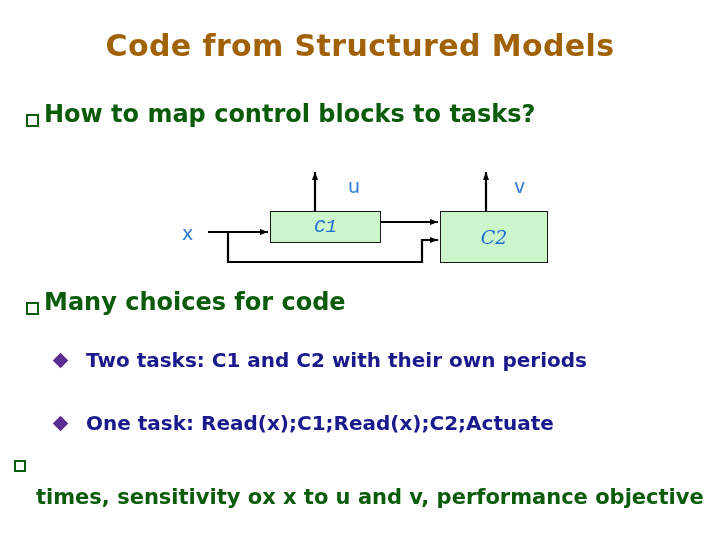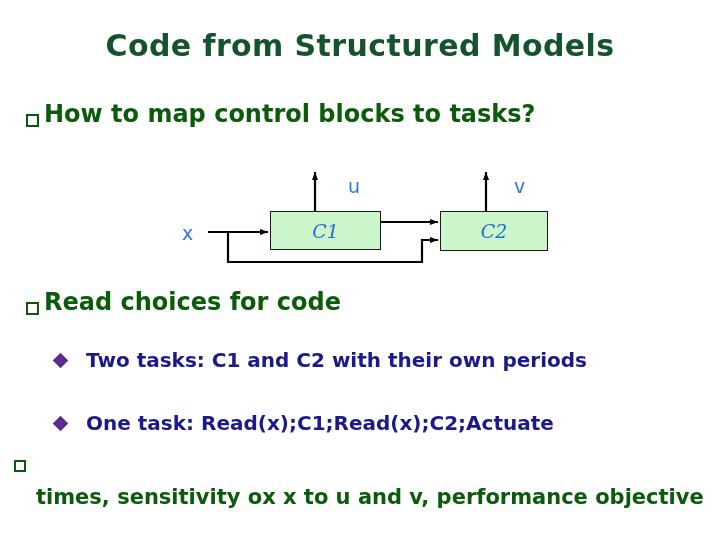--- a/index.html
+++ b/index.html
@@ -20,21 +20,21 @@
     background: #ffffff;
   }
 
   
   .title {
     position: absolute;
     top: 28px;
     left: 0;
     width: 720px;
     text-align: center;
-    color: #14532d;
+    color: #a16207;
     font-size: 30px;
     font-weight: bold;
     letter-spacing: 0.4px;
     font-family: "DejaVu Sans", sans-serif;
     white-space: nowrap;
   }
 
   
   .l1 {
     position: absolute;
@@ -124,22 +124,22 @@
     border: 1.6px solid #1a1a1a;
     box-sizing: border-box;
     display: flex;
     align-items: center;
     justify-content: center;
     color: #1f6fd0;
     font-size: 19px;
     font-family: "DejaVu Serif", serif;
     font-style: italic;
   }
-  .box-c1 { left: 270px; top: 211px; width: 111px; height: 39px; }
-  .box-c2 { left: 440px; top: 211px; width: 108px; height: 40px; }
+  .box-c1 { left: 270px; top: 211px; width: 111px; height: 32px; font-family: Liberation Mono, monospace; }
+  .box-c2 { left: 440px; top: 211px; width: 108px; height: 52px; }
 
   .sig {
     position: absolute;
     color: #2d7ad6;
     font-size: 19px;
     font-family: "DejaVu Sans", sans-serif;
   }
   .sig-x { left: 182px; top: 222px; }
   .sig-u { left: 348px; top: 175px; }
   .sig-v { left: 514px; top: 175px; }
@@ -183,21 +183,21 @@
   <div class="box box-c2">
     <span>C2</span>
   </div>
 
   <div class="sig sig-x">x</div>
   <div class="sig sig-u">u</div>
   <div class="sig sig-v">v</div>
 
   <div class="l1 l1-b">
     <span class="sq"></span>
-    <span>Read choices for code</span>
+    <span>Many choices for code</span>
   </div>
 
   <div class="l2 l2-1">
     <span class="dia"></span>
     <span>Two tasks: C1 and C2 with their own periods</span>
   </div>
   <div class="l2 l2-3">
     <span class="dia"></span>
     <span>One task: Read(x);C1;Read(x);C2;Actuate</span>
   </div>

